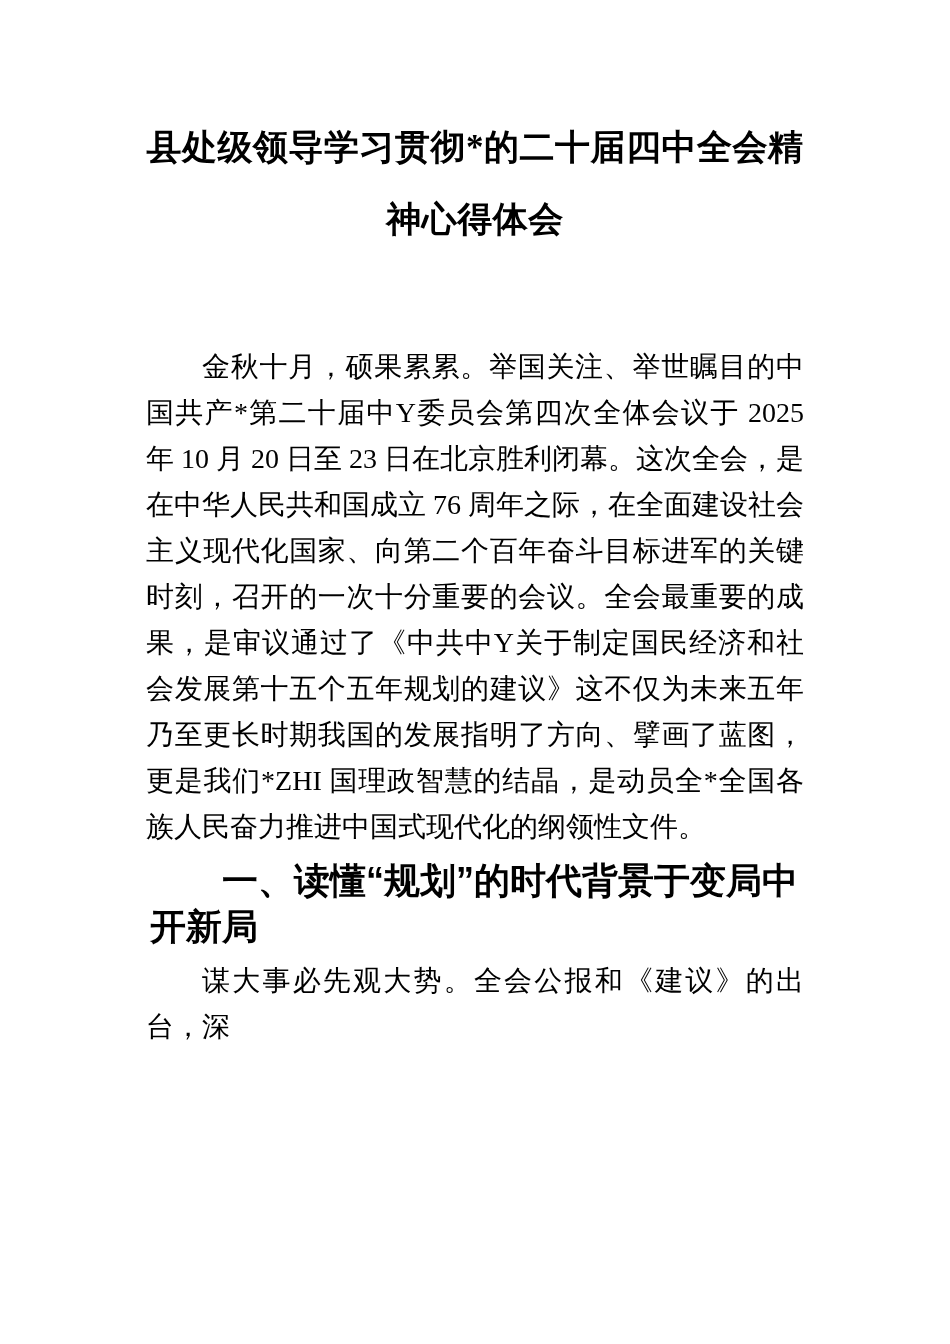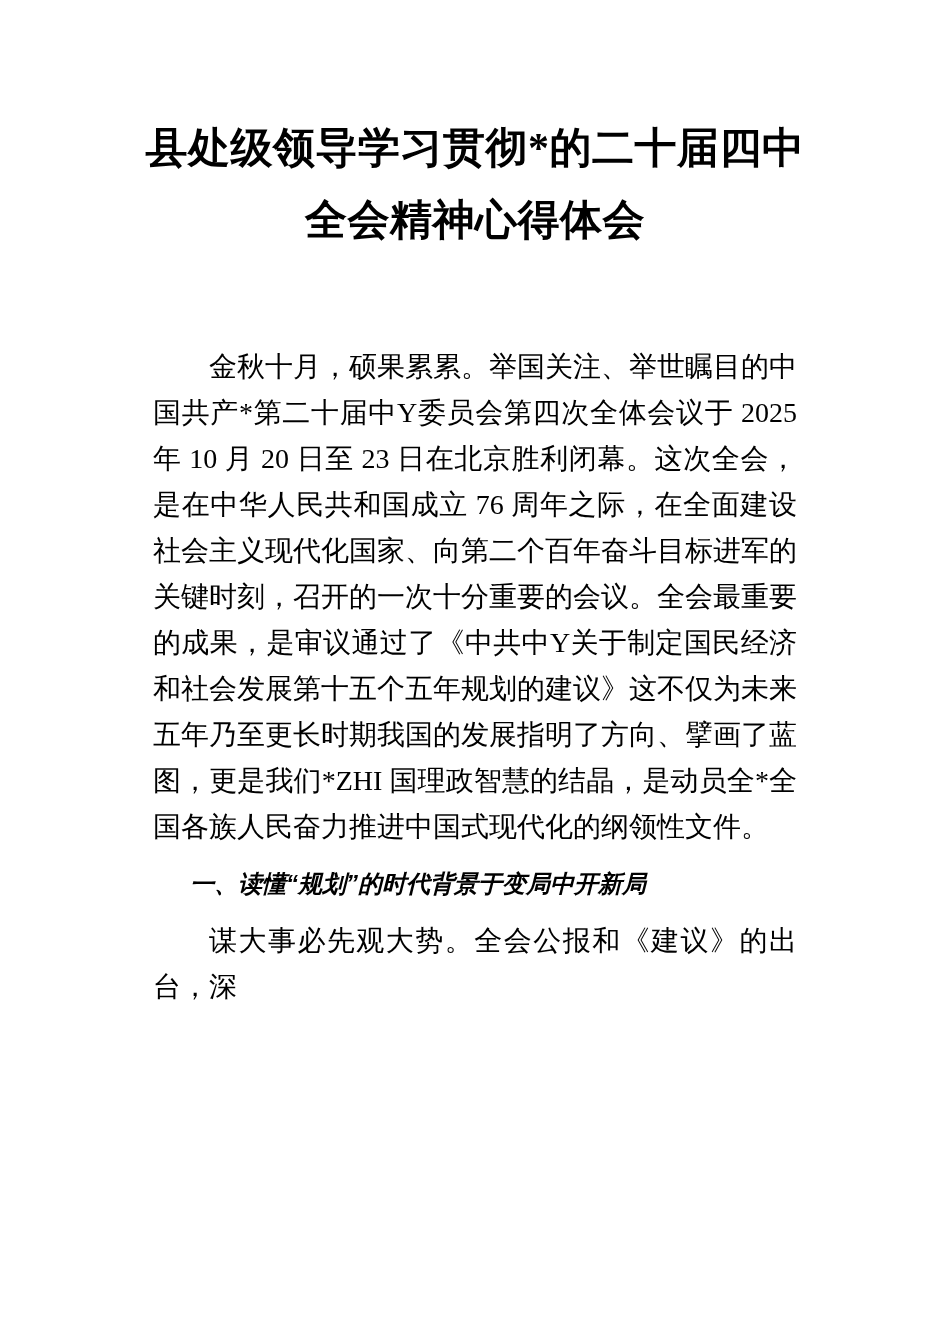--- a/index.html
+++ b/index.html
@@ -13,43 +13,42 @@
     height: 1344px;
     margin: 0 auto;
     background: #ffffff;
     box-sizing: border-box;
     padding: 112px 142px 0 142px;
     overflow: hidden;
     color: #000000;
     font-family: "Liberation Serif", "DejaVu Serif", serif;
   }
   .doc-title {
-    font-size: 42px;
+    font-size: 35px;
     font-weight: bold;
     text-align: center;
     line-height: 72px;
     margin: 0 0 88px 0;
     letter-spacing: 0.5px;
   }
   .para {
     font-size: 28px;
     line-height: 46px;
     text-align: justify;
     text-indent: 2em;
-    margin: 11px;
+    margin: 4px;
     word-break: break-all;
   }
   .section-heading {
-    font-size: 24px;
+    font-size: 36px;
     line-height: 46px;
     font-weight: bold;
     text-indent: 2em;
-    margin: 0;
+    margin: 8px;
     font-family: "Liberation Sans", "DejaVu Sans", sans-serif;
-    font-style: italic;
   }
 </style>
 </head>
 <body>
 
 <div class="page">
   <h1 class="doc-title">县处级领导学习贯彻*的二十届四中全会精神心得体会</h1>
 
   <p class="para">金秋十月，硕果累累。举国关注、举世瞩目的中国共产*第二十届中Y委员会第四次全体会议于 2025 年 10 月 20 日至 23 日在北京胜利闭幕。这次全会，是在中华人民共和国成立 76 周年之际，在全面建设社会主义现代化国家、向第二个百年奋斗目标进军的关键时刻，召开的一次十分重要的会议。全会最重要的成果，是审议通过了《中共中Y关于制定国民经济和社会发展第十五个五年规划的建议》这不仅为未来五年乃至更长时期我国的发展指明了方向、擘画了蓝图，更是我们*ZHI 国理政智慧的结晶，是动员全*全国各族人民奋力推进中国式现代化的纲领性文件。</p>
 

